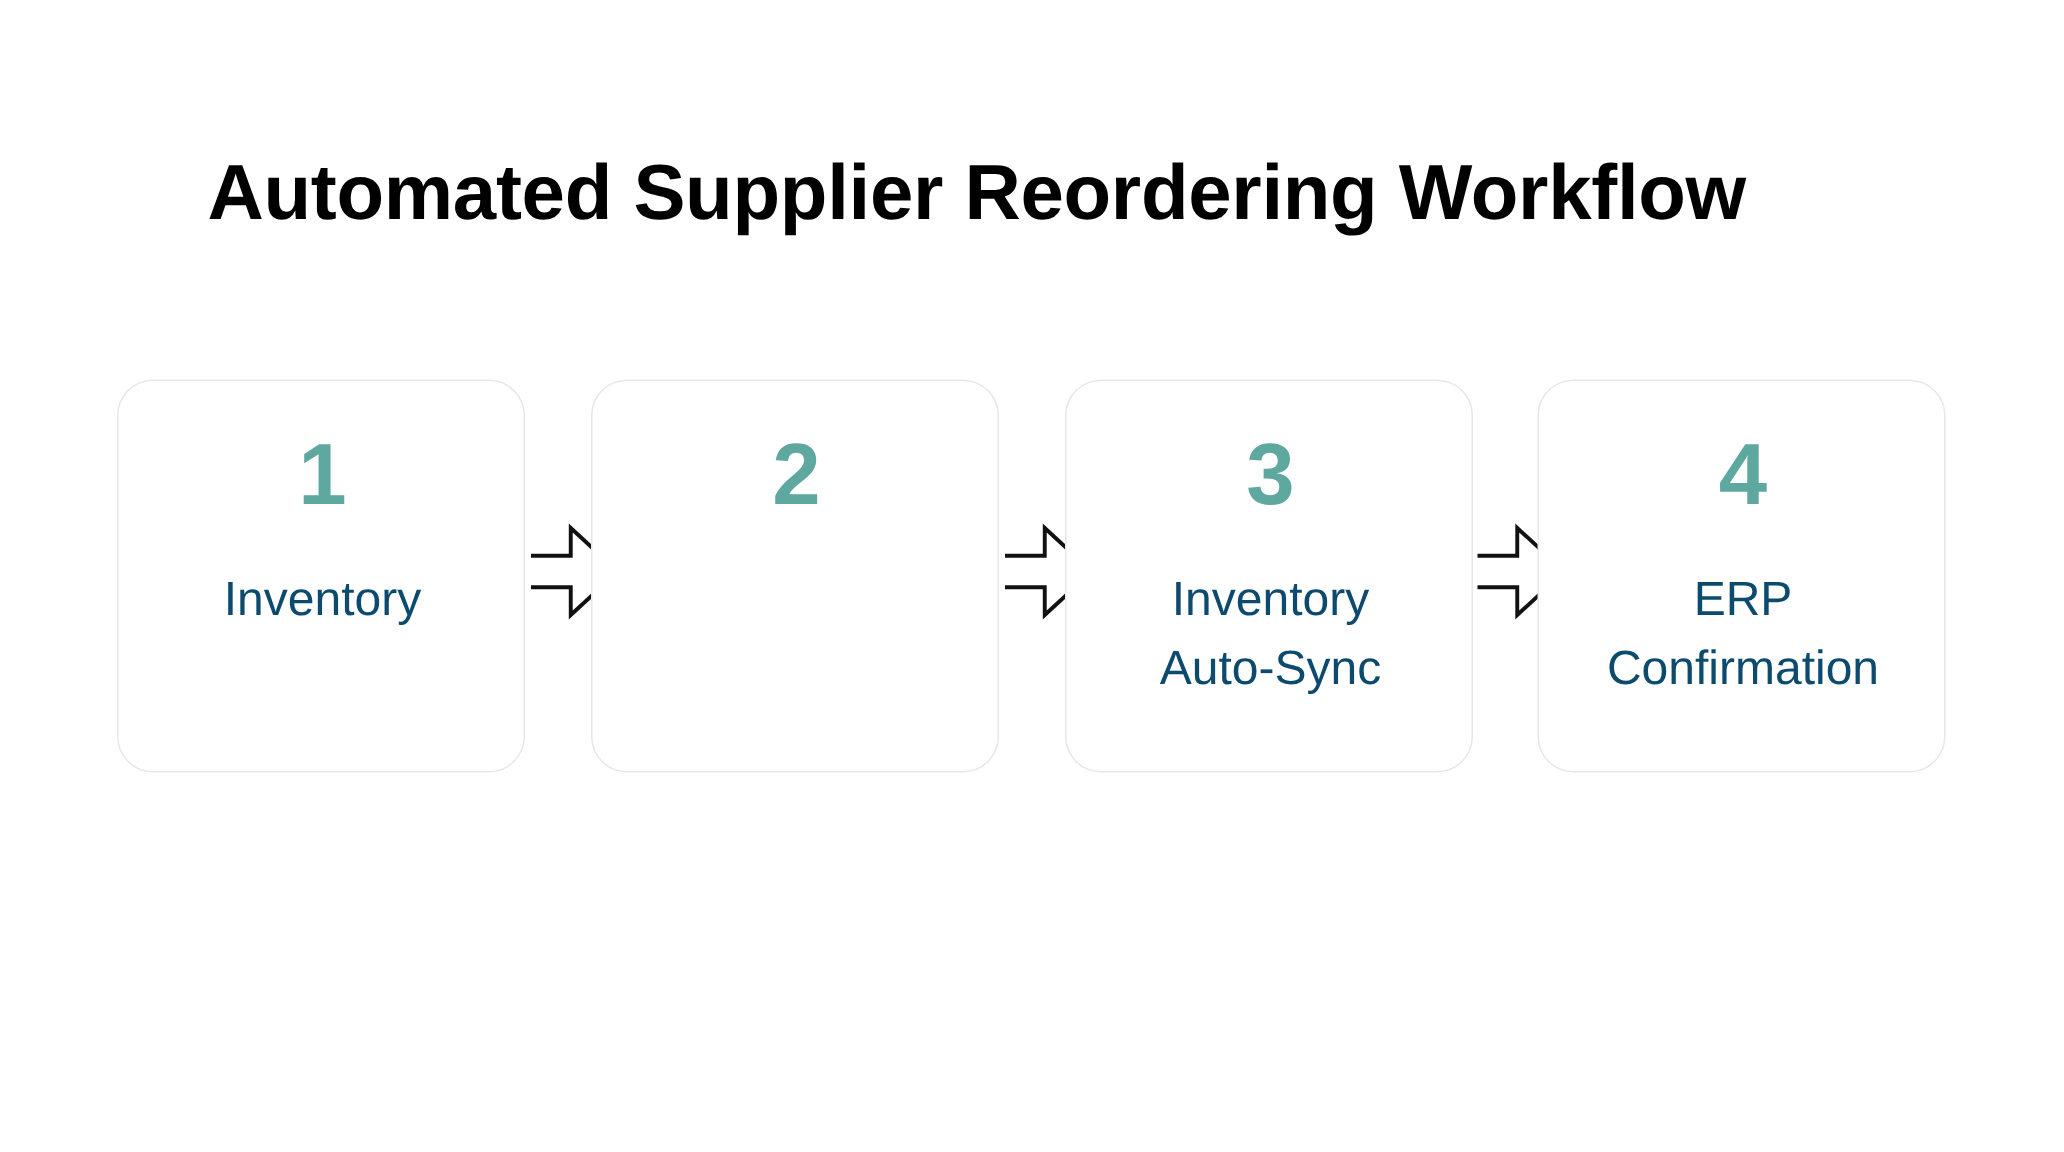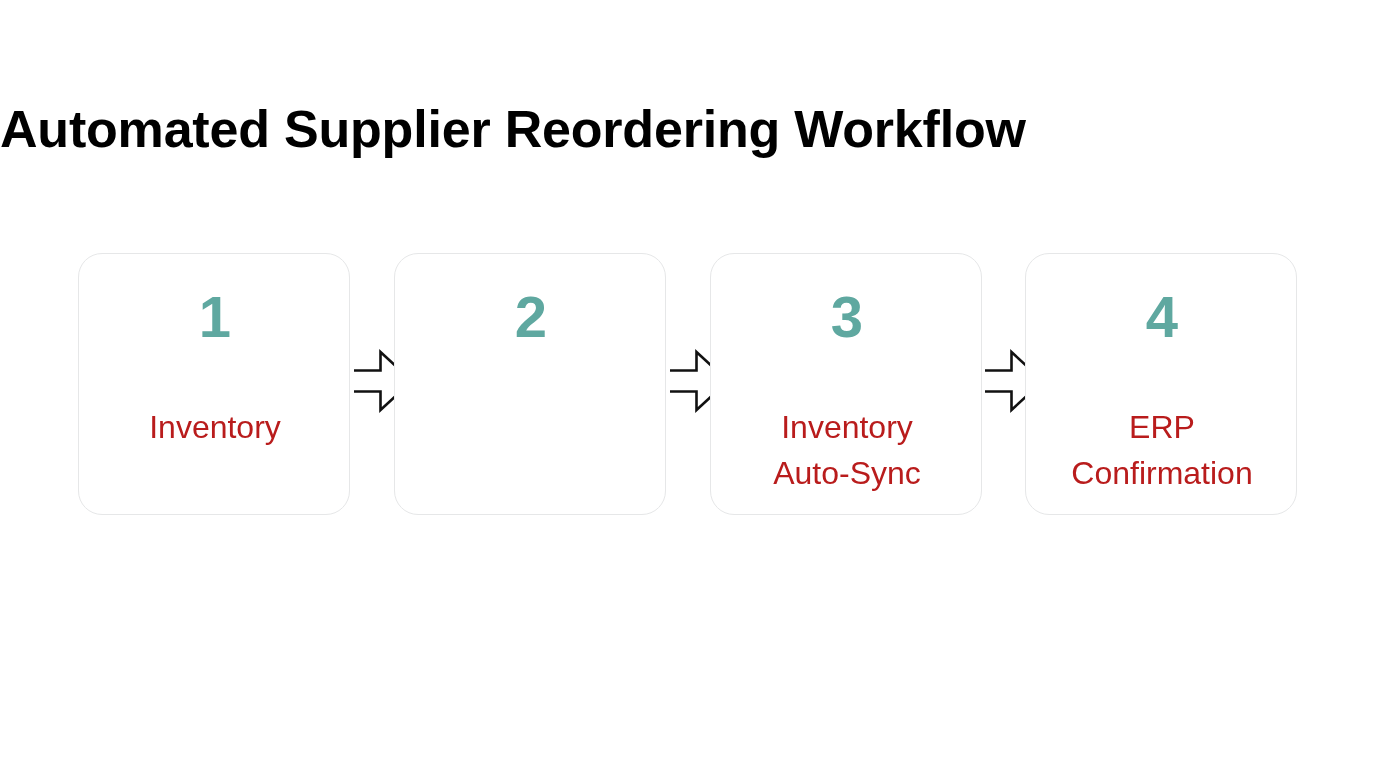--- a/index.html
+++ b/index.html
@@ -22,21 +22,21 @@
     height: 768px;
     background: #ffffff;
   }
 
   
   #title {
     position: absolute;
     left: 0;
     top: 98px;
     width: 1164px;
-    text-align: left;
+    text-align: right;
     font-family: "Liberation Sans", sans-serif;
     font-size: 52px;
     font-weight: bold;
     color: #000000;
     letter-spacing: -0.2px;
     line-height: 62px;
     white-space: nowrap;
   }
 
   
@@ -79,24 +79,23 @@
 
   .step-label {
     position: absolute;
     left: 0;
     top: 122px;
     width: 272px;
     text-align: center;
     font-family: "Liberation Sans", sans-serif;
     font-size: 32px;
     font-weight: normal;
-    color: #b91c1c;
+    color: #0c4a6e;
     line-height: 46px;
     letter-spacing: 0px;
-    margin-top: 28px;
   }
   .step-label .l2 { display: block; }
 
   
   .flow-arrow {
     position: absolute;
     top: 96px;
     width: 62px;
     height: 64px;
     overflow: visible;

